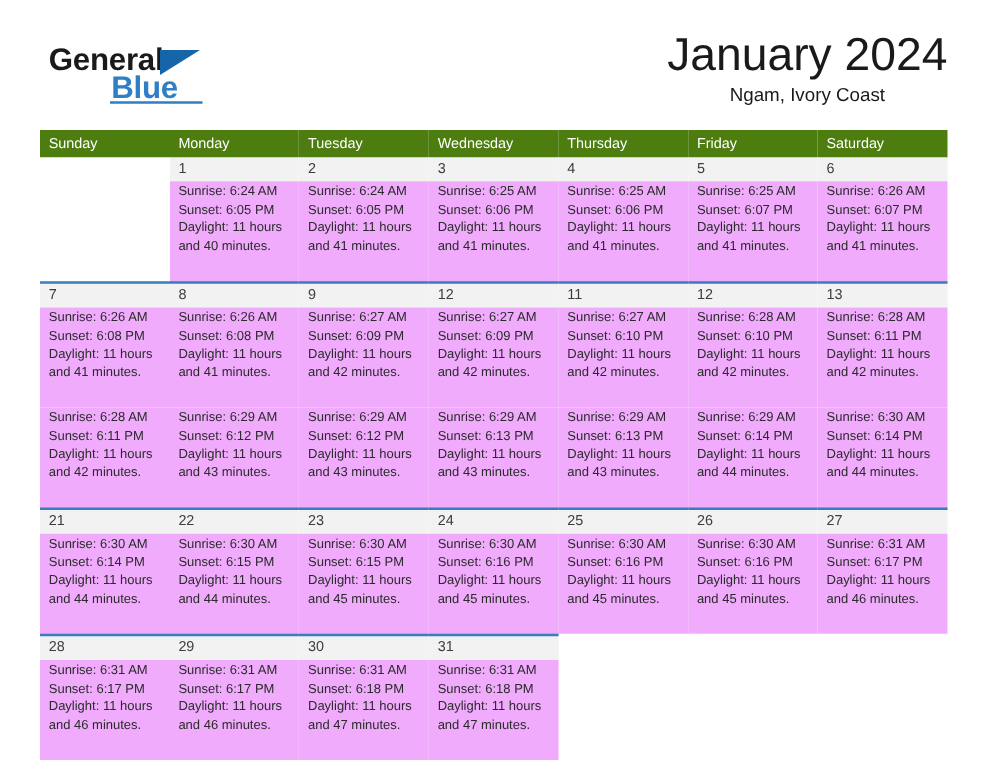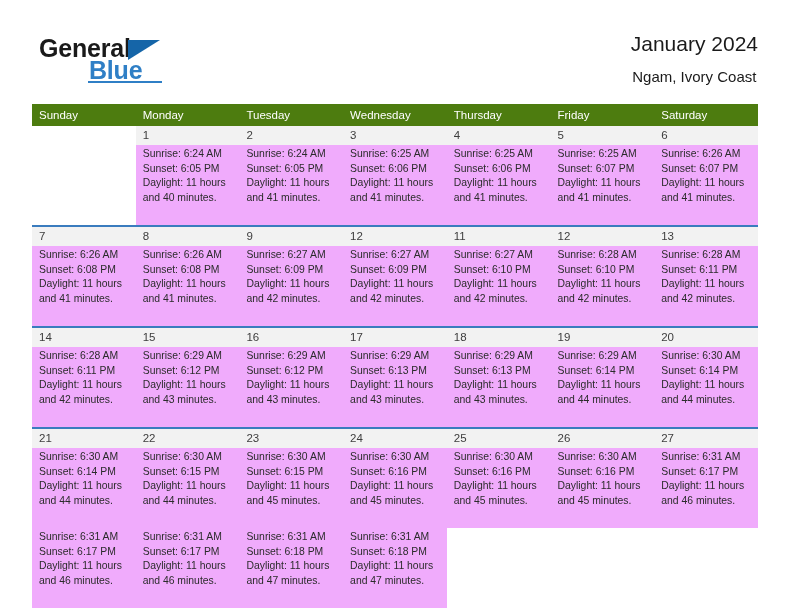--- a/index.html
+++ b/index.html
@@ -74,21 +74,21 @@
     background: #2f7fc6;
   }
 
   .title-block {
     position: absolute;
     right: 0;
     top: 0;
     text-align: right;
   }
   .cal-title {
-    font-size: 21px;
+    font-size: 37px;
     color: #1a1a1a;
     line-height: 36px;
     white-space: nowrap;
   }
   .cal-subtitle {
     font-size: 15px;
     color: #1a1a1a;
     line-height: 22px;
     margin-top: 4px;
     white-space: nowrap;
@@ -281,29 +281,20 @@
             <span class="detail-line">Daylight: 11 hours</span>
             <span class="detail-line">and 42 minutes.</span>
           </td>
           <td>
             <span class="detail-line">Sunrise: 6:28 AM</span>
             <span class="detail-line">Sunset: 6:11 PM</span>
             <span class="detail-line">Daylight: 11 hours</span>
             <span class="detail-line">and 42 minutes.</span>
           </td>
         </tr>
-        <tr class="daynum-row">
-          <td>14</td>
-          <td>15</td>
-          <td>16</td>
-          <td>17</td>
-          <td>18</td>
-          <td>19</td>
-          <td>20</td>
-        </tr>
         <tr class="detail-row">
           <td>
             <span class="detail-line">Sunrise: 6:28 AM</span>
             <span class="detail-line">Sunset: 6:11 PM</span>
             <span class="detail-line">Daylight: 11 hours</span>
             <span class="detail-line">and 42 minutes.</span>
           </td>
           <td>
             <span class="detail-line">Sunrise: 6:29 AM</span>
             <span class="detail-line">Sunset: 6:12 PM</span>
@@ -387,20 +378,29 @@
             <span class="detail-line">Daylight: 11 hours</span>
             <span class="detail-line">and 45 minutes.</span>
           </td>
           <td>
             <span class="detail-line">Sunrise: 6:31 AM</span>
             <span class="detail-line">Sunset: 6:17 PM</span>
             <span class="detail-line">Daylight: 11 hours</span>
             <span class="detail-line">and 46 minutes.</span>
           </td>
         </tr>
+        <tr class="daynum-row">
+          <td>28</td>
+          <td>29</td>
+          <td>30</td>
+          <td>31</td>
+          <td class="empty"></td>
+          <td class="empty"></td>
+          <td class="empty"></td>
+        </tr>
         <tr class="detail-row">
           <td>
             <span class="detail-line">Sunrise: 6:31 AM</span>
             <span class="detail-line">Sunset: 6:17 PM</span>
             <span class="detail-line">Daylight: 11 hours</span>
             <span class="detail-line">and 46 minutes.</span>
           </td>
           <td>
             <span class="detail-line">Sunrise: 6:31 AM</span>
             <span class="detail-line">Sunset: 6:17 PM</span>

